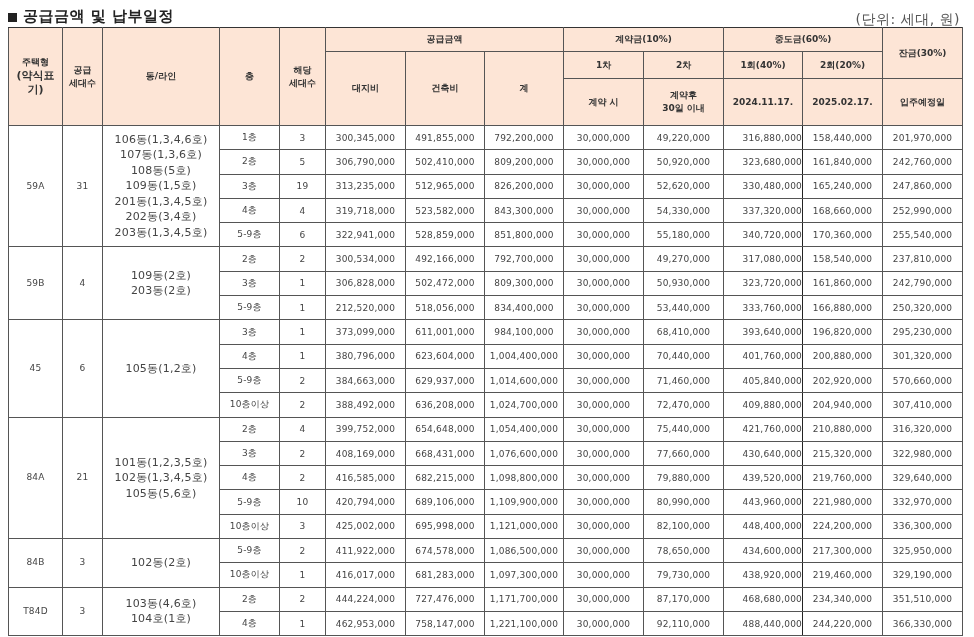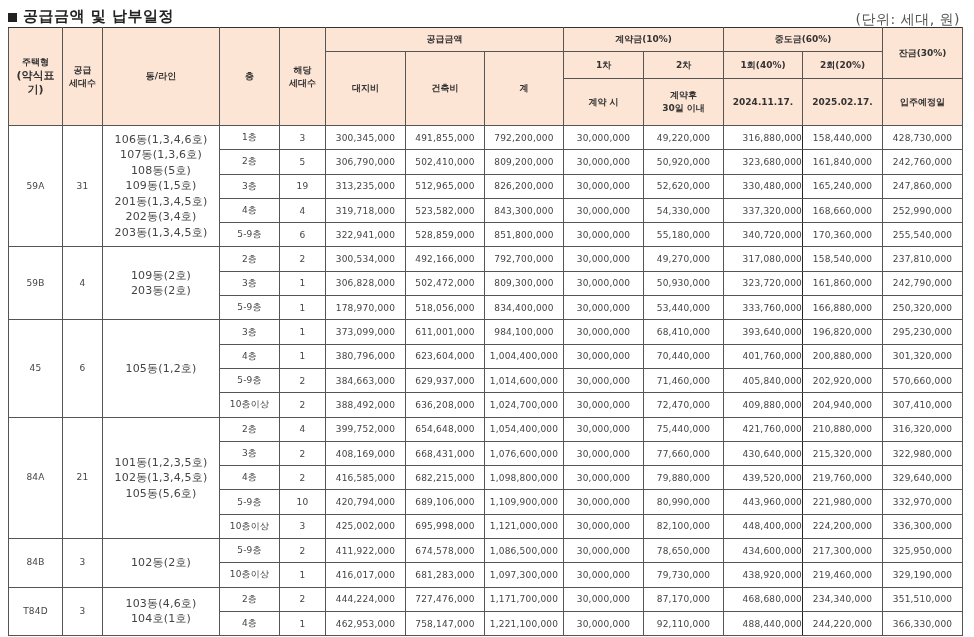--- a/index.html
+++ b/index.html
@@ -85,21 +85,21 @@
         </td>
         <td>1층</td>
         <td>3</td>
         <td>300,345,000</td>
         <td>491,855,000</td>
         <td>792,200,000</td>
         <td>30,000,000</td>
         <td>49,220,000</td>
         <td class="hl">316,880,000</td>
         <td>158,440,000</td>
-        <td>428,730,000</td>
+        <td>201,970,000</td>
       </tr>
       <tr>
         <td>2층</td>
         <td>5</td>
         <td>306,790,000</td>
         <td>502,410,000</td>
         <td>809,200,000</td>
         <td>30,000,000</td>
         <td>50,920,000</td>
         <td class="hl">323,680,000</td>
@@ -168,21 +168,21 @@
         <td>809,300,000</td>
         <td>30,000,000</td>
         <td>50,930,000</td>
         <td class="hl">323,720,000</td>
         <td>161,860,000</td>
         <td>242,790,000</td>
       </tr>
       <tr>
         <td>5-9층</td>
         <td>1</td>
-        <td>178,970,000</td>
+        <td>212,520,000</td>
         <td>518,056,000</td>
         <td>834,400,000</td>
         <td>30,000,000</td>
         <td>53,440,000</td>
         <td class="hl">333,760,000</td>
         <td>166,880,000</td>
         <td>250,320,000</td>
       </tr>
       <tr>
         <td rowspan="4" class="grp">45</td>

